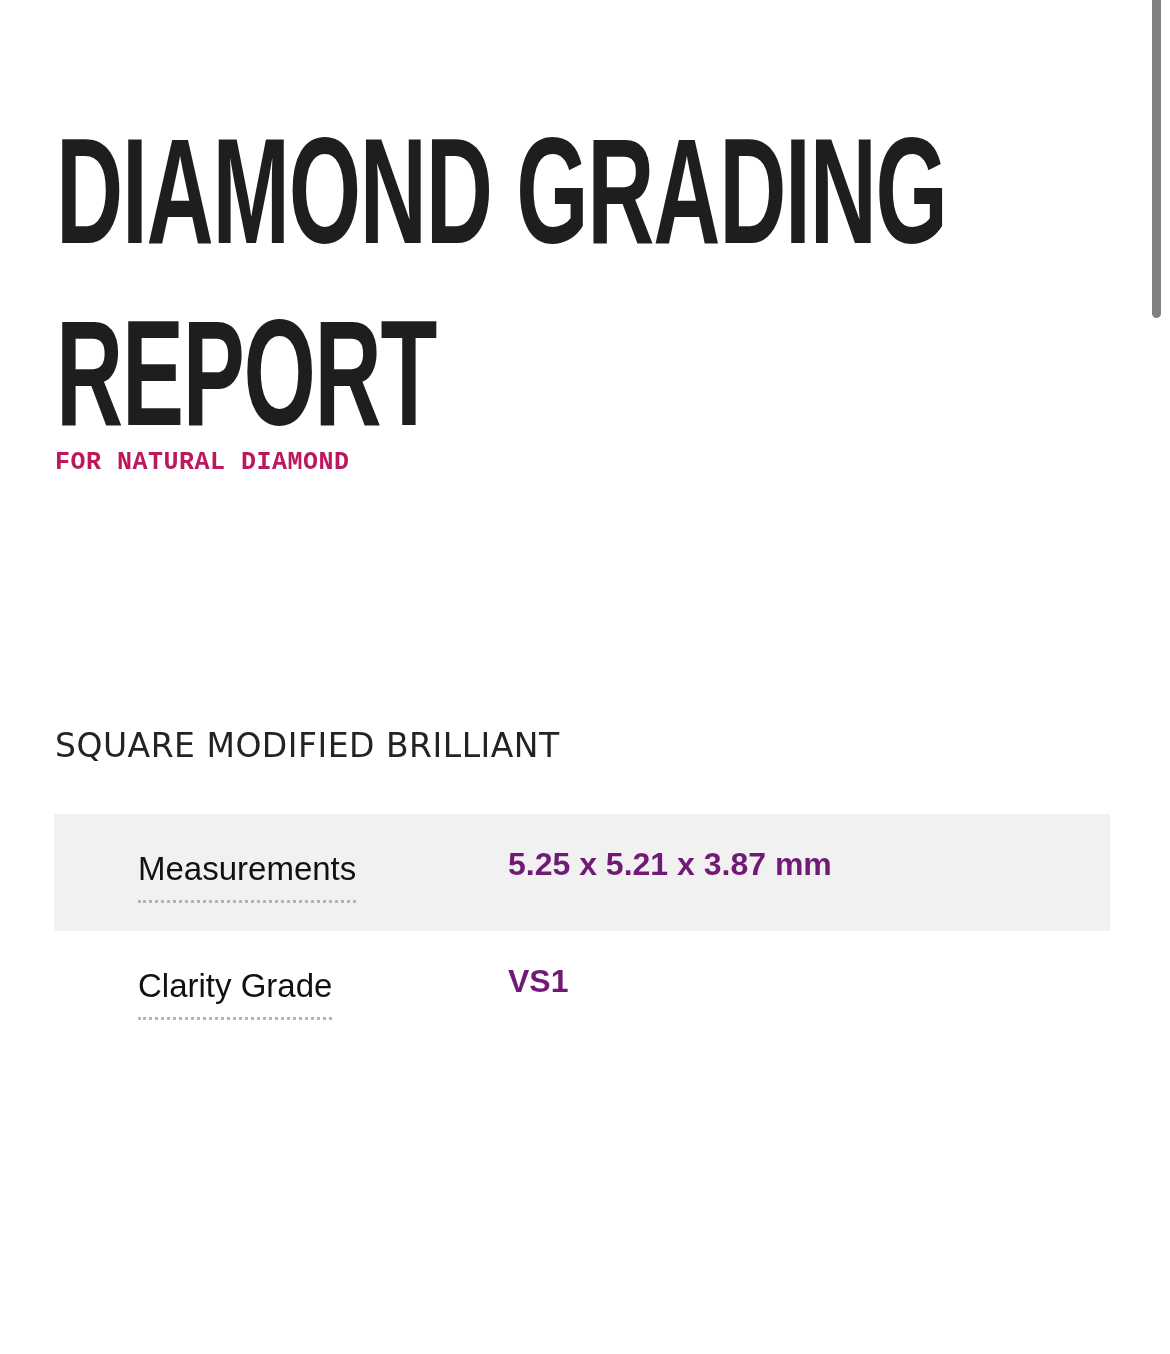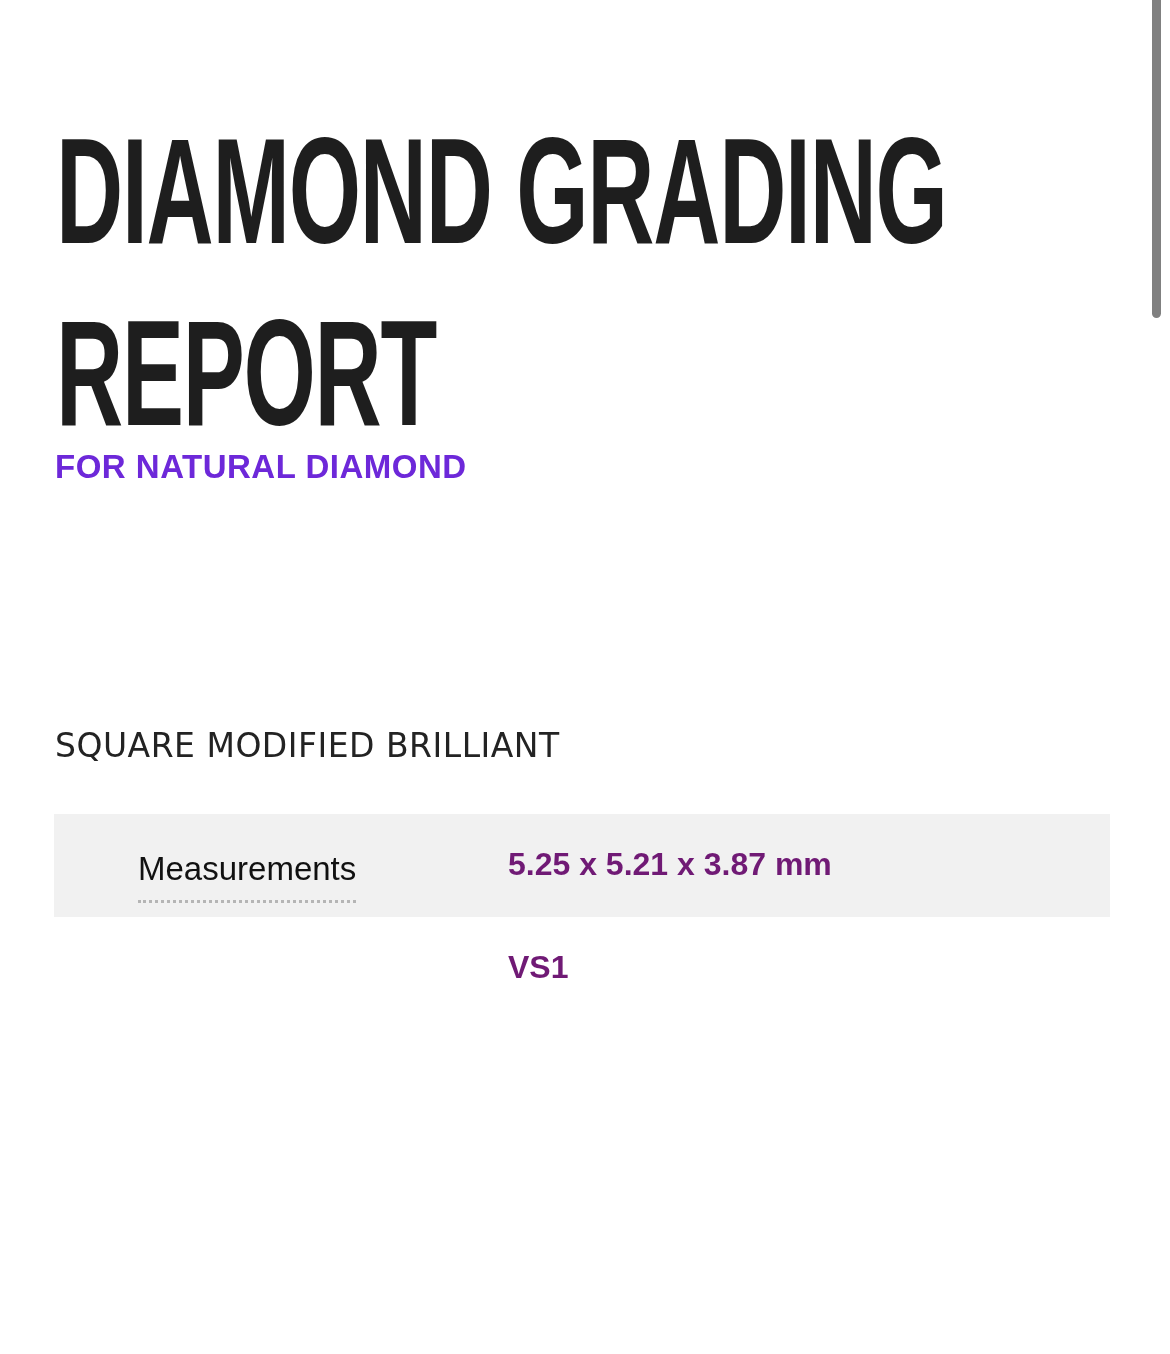--- a/index.html
+++ b/index.html
@@ -7,30 +7,30 @@
   .title {
     position: absolute; left: 56px; top: 100px; width: 1000px;
     font-family: "Liberation Sans", sans-serif; font-weight: 700;
     font-size: 150px; line-height: 182px; letter-spacing: -2px;
     color: #1e1e1e; transform: scaleX(0.62); transform-origin: left top;
     white-space: nowrap;
   }
   .title .line { display: block; }
   .subtitle {
     position: absolute; left: 55px; top: 448px;
-    font-family: Liberation Sans, sans-serif; font-weight: 700; font-size: 33px;
-    letter-spacing: 0.5px; color: #6d28d9;
+    font-family: Liberation Mono, monospace; font-weight: 700; font-size: 25px;
+    letter-spacing: 0.5px; color: #be185d;
   }
   .shape {
     position: absolute; left: 55px; top: 726px;
     font-family: "DejaVu Sans", sans-serif; font-weight: 400; font-size: 33px;
     letter-spacing: 0.5px; color: #232323;
   }
   .table { position: absolute; left: 54px; top: 814px; width: 1056px; }
-  .row { height: 103px; position: relative; }
+  .row { height: 117px; position: relative; }
   .row.shaded { background: #f1f1f1; }
   .label {
     position: absolute; left: 84px; top: 36px;
     font-size: 33px; color: #111; padding-bottom: 12px;
     border-bottom: 3px dotted #b5b5b5;
   }
   .value {
     position: absolute; left: 454px; top: 32px;
     font-size: 32px; font-weight: 700; color: #701a75;
   }
@@ -50,17 +50,18 @@
 <div class="subtitle">FOR NATURAL DIAMOND</div>
 
 <div class="shape">SQUARE MODIFIED BRILLIANT</div>
 
 <div class="table">
   <div class="row shaded">
     <span class="label">Measurements</span>
     <span class="value">5.25 x 5.21 x 3.87 mm</span>
   </div>
   <div class="row">
+    <span class="label">Clarity Grade</span>
     <span class="value">VS1</span>
   </div>
 </div>
 
 <div class="scrollbar"></div>
 
 </body></html>

